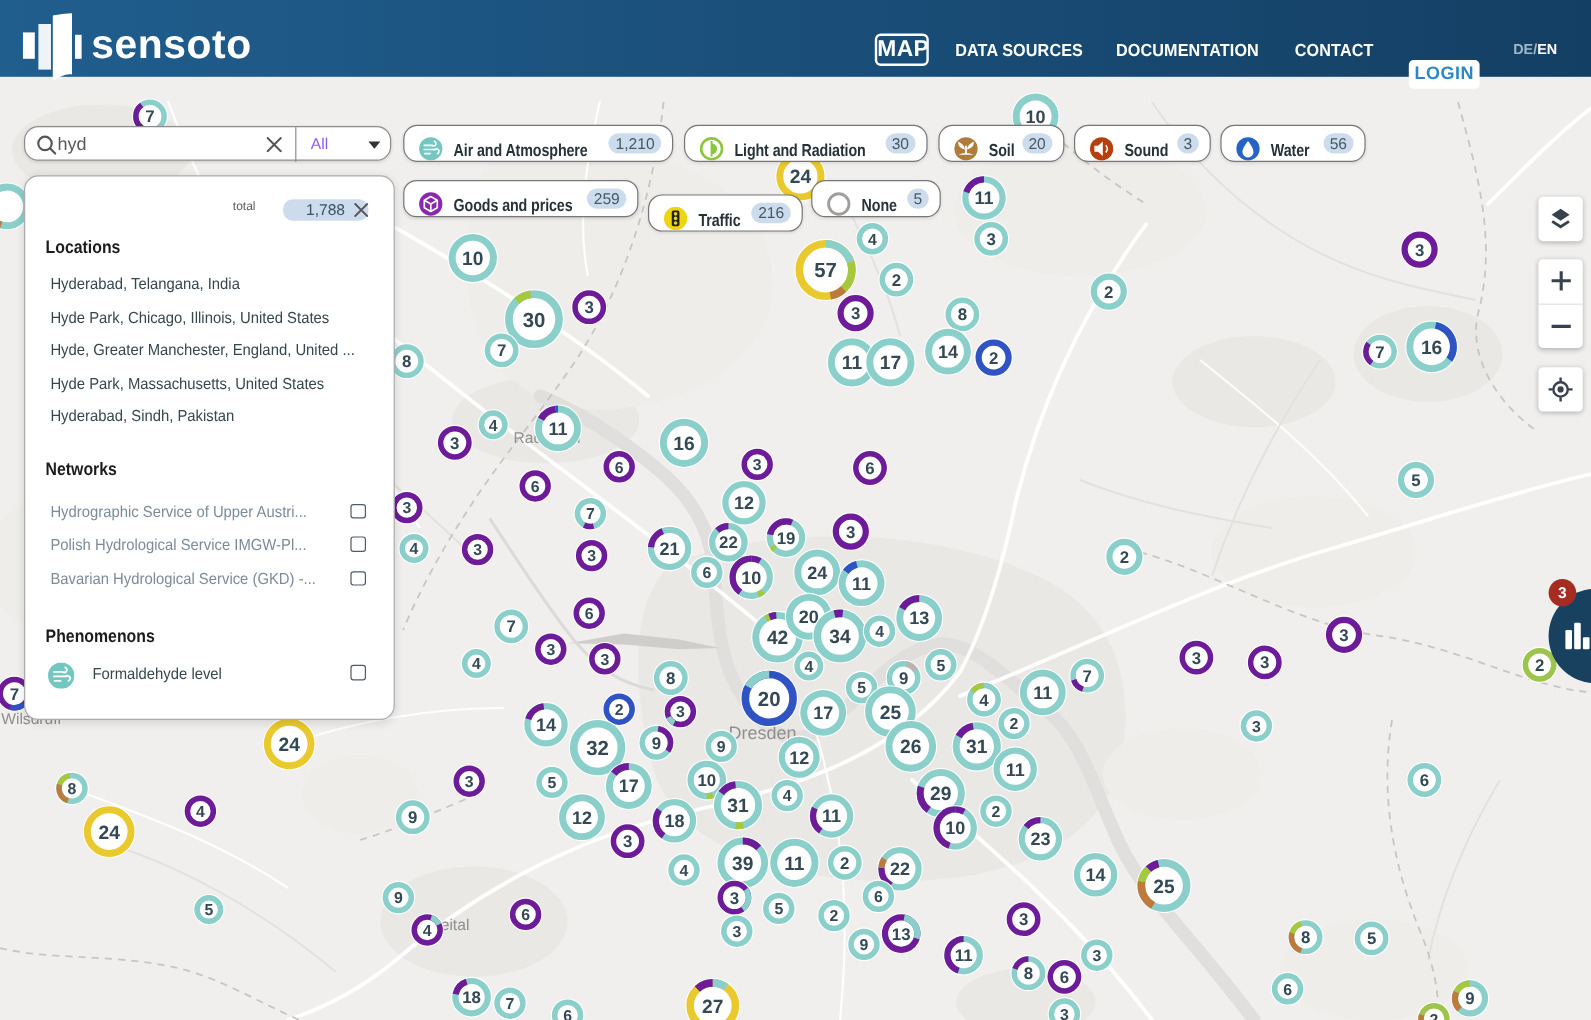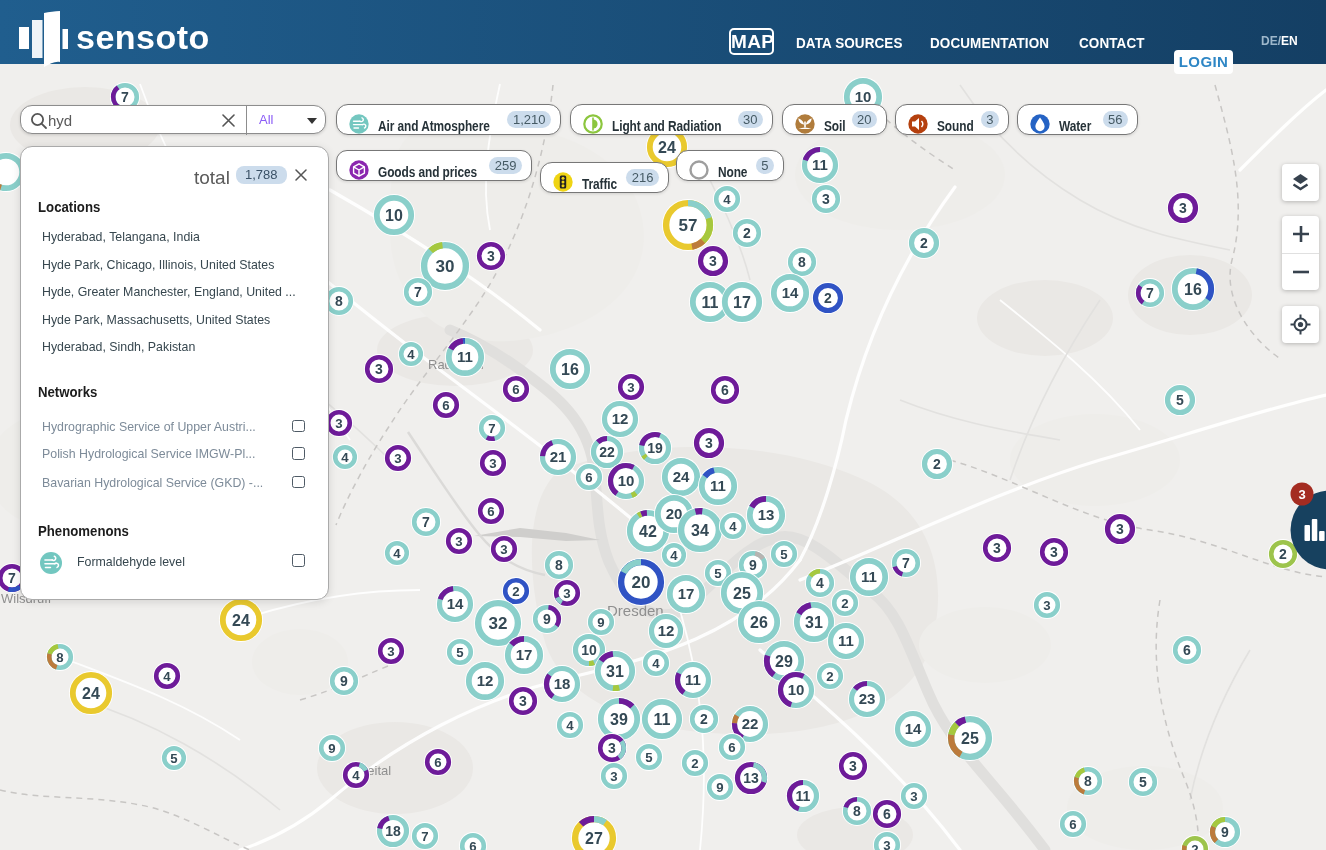--- a/index.html
+++ b/index.html
@@ -18,26 +18,26 @@
 .search { position:absolute; left:20px; top:105px; width:306px; height:29px; background:#fff; border:1px solid #8d8d8d; border-radius:12px; z-index:15; display:flex; align-items:center; box-shadow:0 1px 3px rgba(0,0,0,.15); }
 .search .divider { position:absolute; left:225px; top:0; width:1px; height:29px; background:#8d8d8d; }
 .search .q { position:absolute; left:27px; top:6px; font-size:15px; color:#5a5a5a; }
 .search .all { position:absolute; left:238px; top:6px; font-size:13px; color:#8b5cf6; }
 
 .chip { position:absolute; height:31px; background:#fff; border:1px solid #777; border-radius:12px; display:flex; align-items:flex-end; padding-left:12px; z-index:15; box-shadow:0 1px 3px rgba(0,0,0,.12); }
 .clabel { font-size:14.5px; font-weight:bold; color:#263238; margin-left:9px; white-space:nowrap; transform:scaleX(.82); transform-origin:left center; letter-spacing:-.1px; }
 .pill { position:absolute; right:9px; top:6px; background:#ccdcec; color:#455a64; border-radius:9px; font-size:13px; padding:0.5px 5.5px 1.5px; white-space:nowrap; }
 
 .panel { position:absolute; left:20px; top:146px; width:309px; height:454px; background:#fff; border:1px solid #aaa; border-radius:12px; box-shadow:0 2px 8px rgba(0,0,0,.12); z-index:14; }
-.ptotal { position:absolute; left:0; top:166px; font-size:19px; color:#5a5a5a; }
+.ptotal { position:absolute; left:0; top:166px; font-size:10px; color:#5a5a5a; }
 .phead { position:absolute; left:17px; font-size:15px; font-weight:bold; color:#1c1c1c; transform:scaleX(.88); transform-origin:left center; }
 .pitem { position:absolute; left:21px; font-size:13.3px; color:#37474f; white-space:nowrap; transform:scaleX(.93); transform-origin:left center; }
 .pnet { position:absolute; left:21px; font-size:13.3px; color:#7d8b99; white-space:nowrap; transform:scaleX(.93); transform-origin:left center; }
 .cbx { position:absolute; left:271px; width:12.5px; height:12.5px; border:1.8px solid #4f5b66; border-radius:2.5px; }
-.totalpill { background:#ccdcec; color:#3a5166; border-radius:8px; font-size:13px; padding:1px 9px 2px; }
+.totalpill { background:#ccdcec; color:#3a5166; border-radius:8px; font-size:13px; padding:1px 19px 2px; }
 
 .ctrl { position:absolute; left:1282px; width:37px; background:#fff; border-radius:4px; box-shadow:0 1px 4px rgba(0,0,0,.25); z-index:15; }
 </style></head>
 <body>
 <div id="page">
 <svg id="map" width="1326" height="850" viewBox="0 0 1326 850" font-family="'Liberation Sans', sans-serif">
 
 <rect x="0" y="84" width="1326" height="766" fill="#f0efed"></rect>
 <g fill="#eae8e5" stroke="none">
   <path d="M560,470 C640,438 770,438 860,478 C935,510 950,580 930,650 C900,722 800,742 700,732 C620,724 560,692 545,642 C530,592 520,502 560,470 Z"></path>

